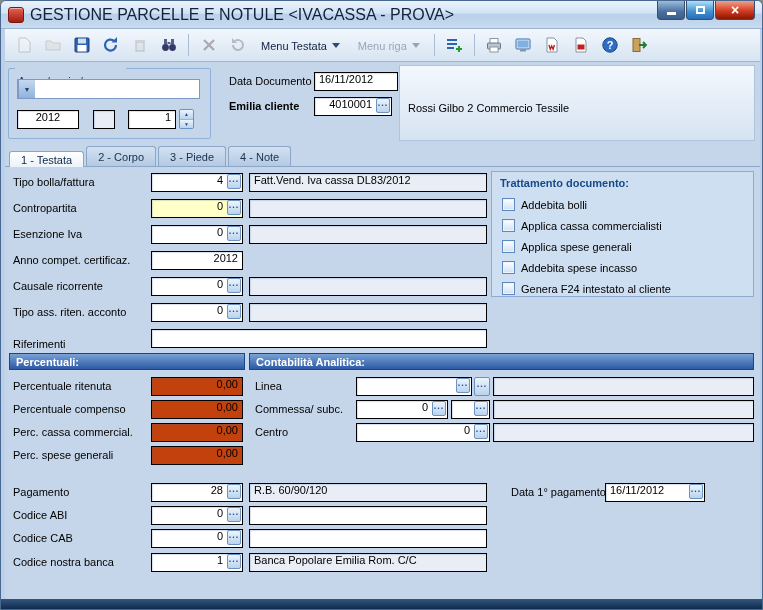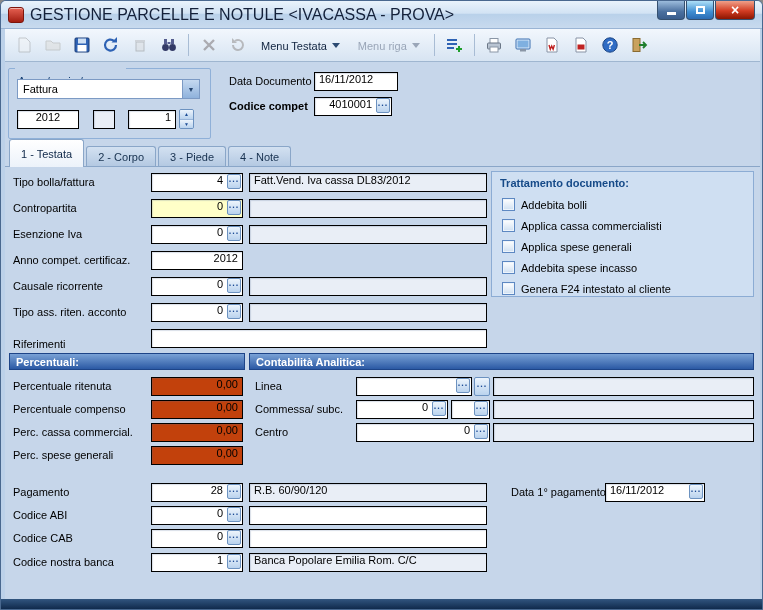--- a/index.html
+++ b/index.html
@@ -59,21 +59,21 @@
   .spin div{flex:1;background:linear-gradient(#ecf4fc,#bad3ee);display:flex;align-items:center;justify-content:center;font-size:5px;color:#1c4c96}
   .spin .up{border-bottom:1px solid #9ab6da}
   .spin .up::before{content:"\25b2"} .spin .dn::before{content:"\25bc"}
   .addr{position:absolute;left:394px;top:3px;width:356px;height:76px;padding:5px 8px;line-height:15px;
     background:linear-gradient(#f3f8fd,#d6e3f2);border:1px solid #aec4dc;white-space:pre;overflow:hidden}
   
   .tabs{position:absolute;top:142px;left:4px;width:755px;height:24px;display:flex;align-items:flex-end;padding-left:4px;
     background:#c6d6ea;border-bottom:1px solid #8aa6c8}
   .tab{height:20px;padding:0 11px;display:flex;align-items:center;margin-right:2px;color:#17314f;
     background:linear-gradient(#d3e1f1,#b4c9e2);border:1px solid #8aa6c8;border-bottom:none;border-radius:3px 3px 0 0}
-  .tab.active{height:28px;margin-bottom:-1px;z-index:2;background:linear-gradient(#ffffff,#ecf2fa);color:#0e2748}
+  .tab.active{height:16px;margin-bottom:-1px;z-index:2;background:linear-gradient(#ffffff,#ecf2fa);color:#0e2748}
   
   .form{position:absolute;top:166px;left:4px;width:755px;height:434px;background:#c6d6ea}
   .sech{position:absolute;height:17px;padding-left:6px;display:flex;align-items:center;color:#fff;font-weight:bold;
     background:linear-gradient(#7aa2d6,#2b59a4);border:1px solid #1d4488}
   .tpanel{position:absolute;left:486px;top:4px;width:263px;height:126px;background:#cfdff2;border:1px solid #8cacd4}
   .ptitle{position:absolute;left:8px;top:5px;color:#164a88;font-weight:bold}
   .cbrow{position:absolute;left:10px;display:flex;align-items:center;gap:6px}
   .cb{width:13px;height:13px;flex:none;background:linear-gradient(#ffffff,#cfe0f2);border:1px solid #5d88c2;
     box-shadow:inset 0 0 0 1px #edf4fb}
   
@@ -201,21 +201,20 @@
           <rect x="3" y="2.5" width="7" height="13" fill="#c9a25e" stroke="#8a6b30"></rect>
           <path d="M9 9h6.5M13 6l3 3-3 3" stroke="#1f7e2c" stroke-width="1.8" fill="none"></path>
         </svg>
       </span>
   </div>
 
   <div class="hdr">
     <div class="grp">
       <span class="grp-title">Anno / serie / numero</span>
       <div class="dd">
-        <span class="txt">Fattura</span>
         <span class="arrow"></span>
       </div>
       <div class="grp2">
         <div class="fld inflow" style="width:62px">
           <span class="val" style="text-align:center">2012</span>
           </div>
         <div class="fld ro inflow" style="width:22px;margin-left:14px">
           <span class="val"></span>
           </div>
         <div class="fld inflow" style="width:48px;margin-left:13px">
@@ -224,25 +223,30 @@
         <span class="spin">
             <div class="up"></div>
             <div class="dn"></div>
           </span>
       </div>
     </div>
     <span class="lbl" style="left:224px;top:13px">Data Documento</span>
     <div class="fld" style="left:309px;top:10px;width:84px">
       <span class="val">16/11/2012</span>
       </div>
-    <span class="lbl b" style="left:224px;top:38px">Codice compet</span>
+    <span class="lbl b" style="left:224px;top:38px">Emilia cliente</span>
     <div class="fld" style="left:309px;top:35px;width:78px">
       <span class="val num">4010001</span>
       <span class="dots"></span>
       </div>
+    <div class="addr">
+      <div>Rossi Gilbo 2 Commercio Tessile</div>
+      
+      
+    </div>
   </div>
 
   <div class="tabs">
     <span class="tab active">
         <span>1 - Testata</span>
       </span>
     <span class="tab">
         <span>2 - Corpo</span>
       </span>
     <span class="tab">

